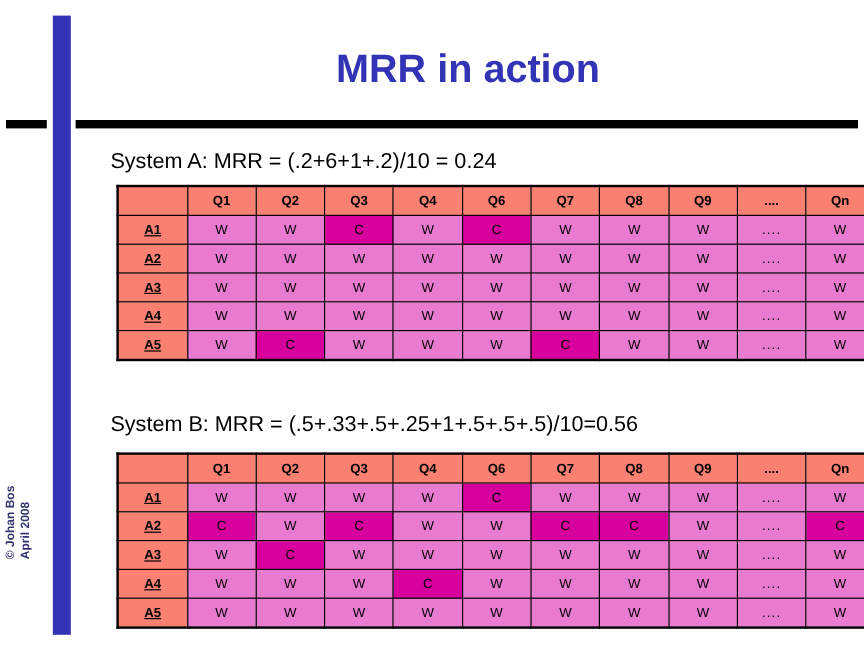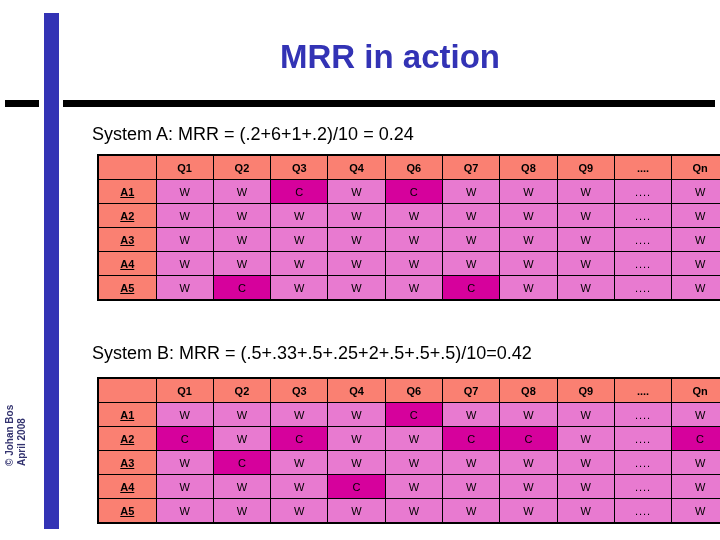--- a/index.html
+++ b/index.html
@@ -233,21 +233,21 @@
           <td class="cell-w">W</td>
           <td class="cell-c">C</td>
           <td class="cell-w">W</td>
           <td class="cell-w">W</td>
           <td class="cell-dots">....</td>
           <td class="cell-w">W</td>
         </tr>
       </tbody>
   </table>
 
-  <div class="caption" id="captionB">System B: MRR = (.5+.33+.5+.25+2+.5+.5+.5)/10=0.42</div>
+  <div class="caption" id="captionB">System B: MRR = (.5+.33+.5+.25+1+.5+.5+.5)/10=0.56</div>
   <table class="grid" id="tableB">
     <colgroup>
       <col class="c-label">
         <col class="c-q">
         <col class="c-q">
         <col class="c-q">
         <col class="c-q">
         <col class="c-q">
         <col class="c-q">
         <col class="c-q">

